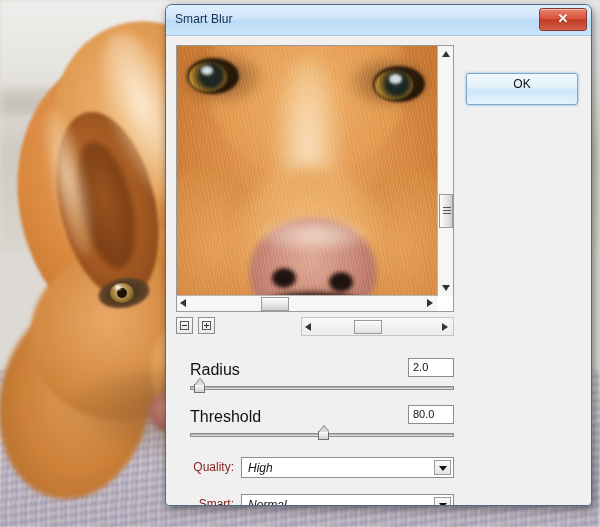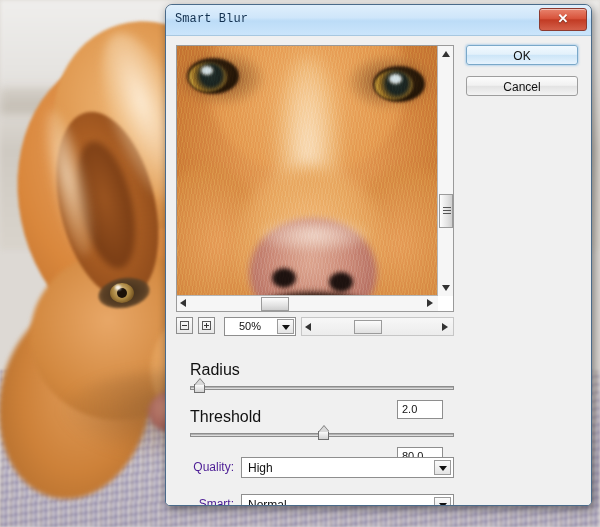--- a/index.html
+++ b/index.html
@@ -284,21 +284,20 @@
     background: linear-gradient(180deg,#dfeffc 0%, #cfe6fa 42%, #bcdcf7 53%, #cbe5fb 100%);
     border-bottom: 1px solid #a8c8e0;
     border-radius: 6px 6px 0 0;
   }
   #title-text {
     position: absolute;
     left: 9px; top: 7px;
     font-size: 12px;
     color: #12304f;
     letter-spacing: .1px;
-    font-family: Liberation Mono, monospace;
   }
   #close-btn {
     position: absolute;
     right: 4px; top: 3px;
     width: 46px; height: 21px;
     border: 1px solid #8c3a30;
     border-radius: 3px;
     background: linear-gradient(180deg,#e8836d 0%, #d8543c 45%, #c23b24 52%, #d4604a 100%);
     box-shadow: inset 0 1px 0 rgba(255,255,255,.5);
     cursor: pointer;
@@ -457,27 +456,26 @@
   }
 
   
   .slider-row { position: absolute; left: 10px; width: 278px; }
   .slider-label {
     position: absolute; left: 14px; top: 0;
     font-size: 16px; color: #111;
   }
   .slider-value-box {
     position: absolute;
-    right: 11px; top: -3px;
+    right: 0; top: -3px;
     width: 46px; height: 19px;
     border: 1px solid #8e8e8e;
     background: #fff;
     box-sizing: border-box;
     cursor: text;
-    margin-top: 42px;
   }
   .slider-value-box span {
     position: absolute; left: 4px; top: 2px;
     font-size: 11px; color: #111;
   }
   .slider-track {
     position: absolute;
     left: 14px; right: 0; top: 25px;
     height: 4px;
     background: linear-gradient(180deg,#9a9a9a,#c9c9c9 50%,#efefef);
@@ -500,58 +498,59 @@
     border-left:5px solid transparent; border-right:5px solid transparent;
     border-bottom:6px solid #d9d9d9;
     filter: drop-shadow(0 -1px 0 #6f6f6f);
   }
 
   
   .select-row { position: absolute; left: 10px; width: 278px; height: 21px; }
   .select-label {
     position: absolute; left: 0; top: 3px;
     width: 58px; text-align: right;
-    font-size: 12px; color: #4c1d95;
+    font-size: 12px; color: #7f1d1d;
   }
   .select-box {
     position: absolute;
     left: 65px; right: 0; top: 0; height: 21px;
     border: 1px solid #8e8e8e;
     background: #fff;
     box-sizing: border-box;
     cursor: pointer;
   }
   .select-box .val {
     position: absolute; left: 6px; top: 3px;
-    font-size: 12px; color: #111;
+    font-size: 12px; color: #111; font-style: italic;
   }
   .select-box .caret {
     position: absolute; right: 2px; top: 2px;
     width: 17px; height: 15px;
     border: 1px solid #9b9b9b;
     background: linear-gradient(180deg,#fbfbfb,#e4e4e4);
     box-sizing: border-box;
   }
   .select-box .caret::after {
     content:""; position:absolute; left:4px; top:5px;
     border-left:4px solid transparent; border-right:4px solid transparent; border-top:5px solid #111;
   }
 
   
   .dlg-btn {
     position: absolute;
     left: 300px;
-    width: 112px; height: 20px;
+    width: 112px; height: 32px;
     border-radius: 3px;
     box-sizing: border-box;
     font-size: 12px;
     color: #111;
     text-align: center;
     line-height: 21px;
     cursor: pointer;
+    margin-top: 28px;
   }
   #ok-btn {
     top: 9px;
     border: 1px solid #7aa8c9;
     background: linear-gradient(180deg,#f2f9ff 0%, #e3f1fb 46%, #cde6f8 52%, #e6f3fd 100%);
     box-shadow: 0 0 2px 1px rgba(140,190,230,.55);
   }
   #cancel-btn {
     top: 40px;
     border: 1px solid #9e9e9e;
@@ -643,24 +642,20 @@
       </div>
     </div>
 
     <div id="zoom-row">
       <div class="zbtn minus" style="left:0;">
         <i></i>
       </div>
       <div class="zbtn plus" style="left:22px;">
         <i></i>
       </div>
-      <div id="zoom-value-box">
-        <div id="zoom-value">50%</div>
-        <div id="zoom-caret"></div>
-      </div>
       <div id="zoom-hscroll">
         <div class="sb-arrow sb-left" style="left:1px;">
             <span></span>
           </div>
         <div id="zoom-hthumb"></div>
         <div class="sb-arrow sb-right" style="right:1px;">
             <span></span>
           </div>
       </div>
     </div>
@@ -693,16 +688,15 @@
 
     <div class="select-row" style="top:458px;">
       <div class="select-label">Smart:</div>
       <div class="select-box">
         <div class="val">Normal</div>
         <div class="caret"></div>
       </div>
     </div>
 
     <div class="dlg-btn" id="ok-btn">OK</div>
-    <div class="dlg-btn" id="cancel-btn">Cancel</div>
 
   </div>
 </div>
 
 </body></html>

